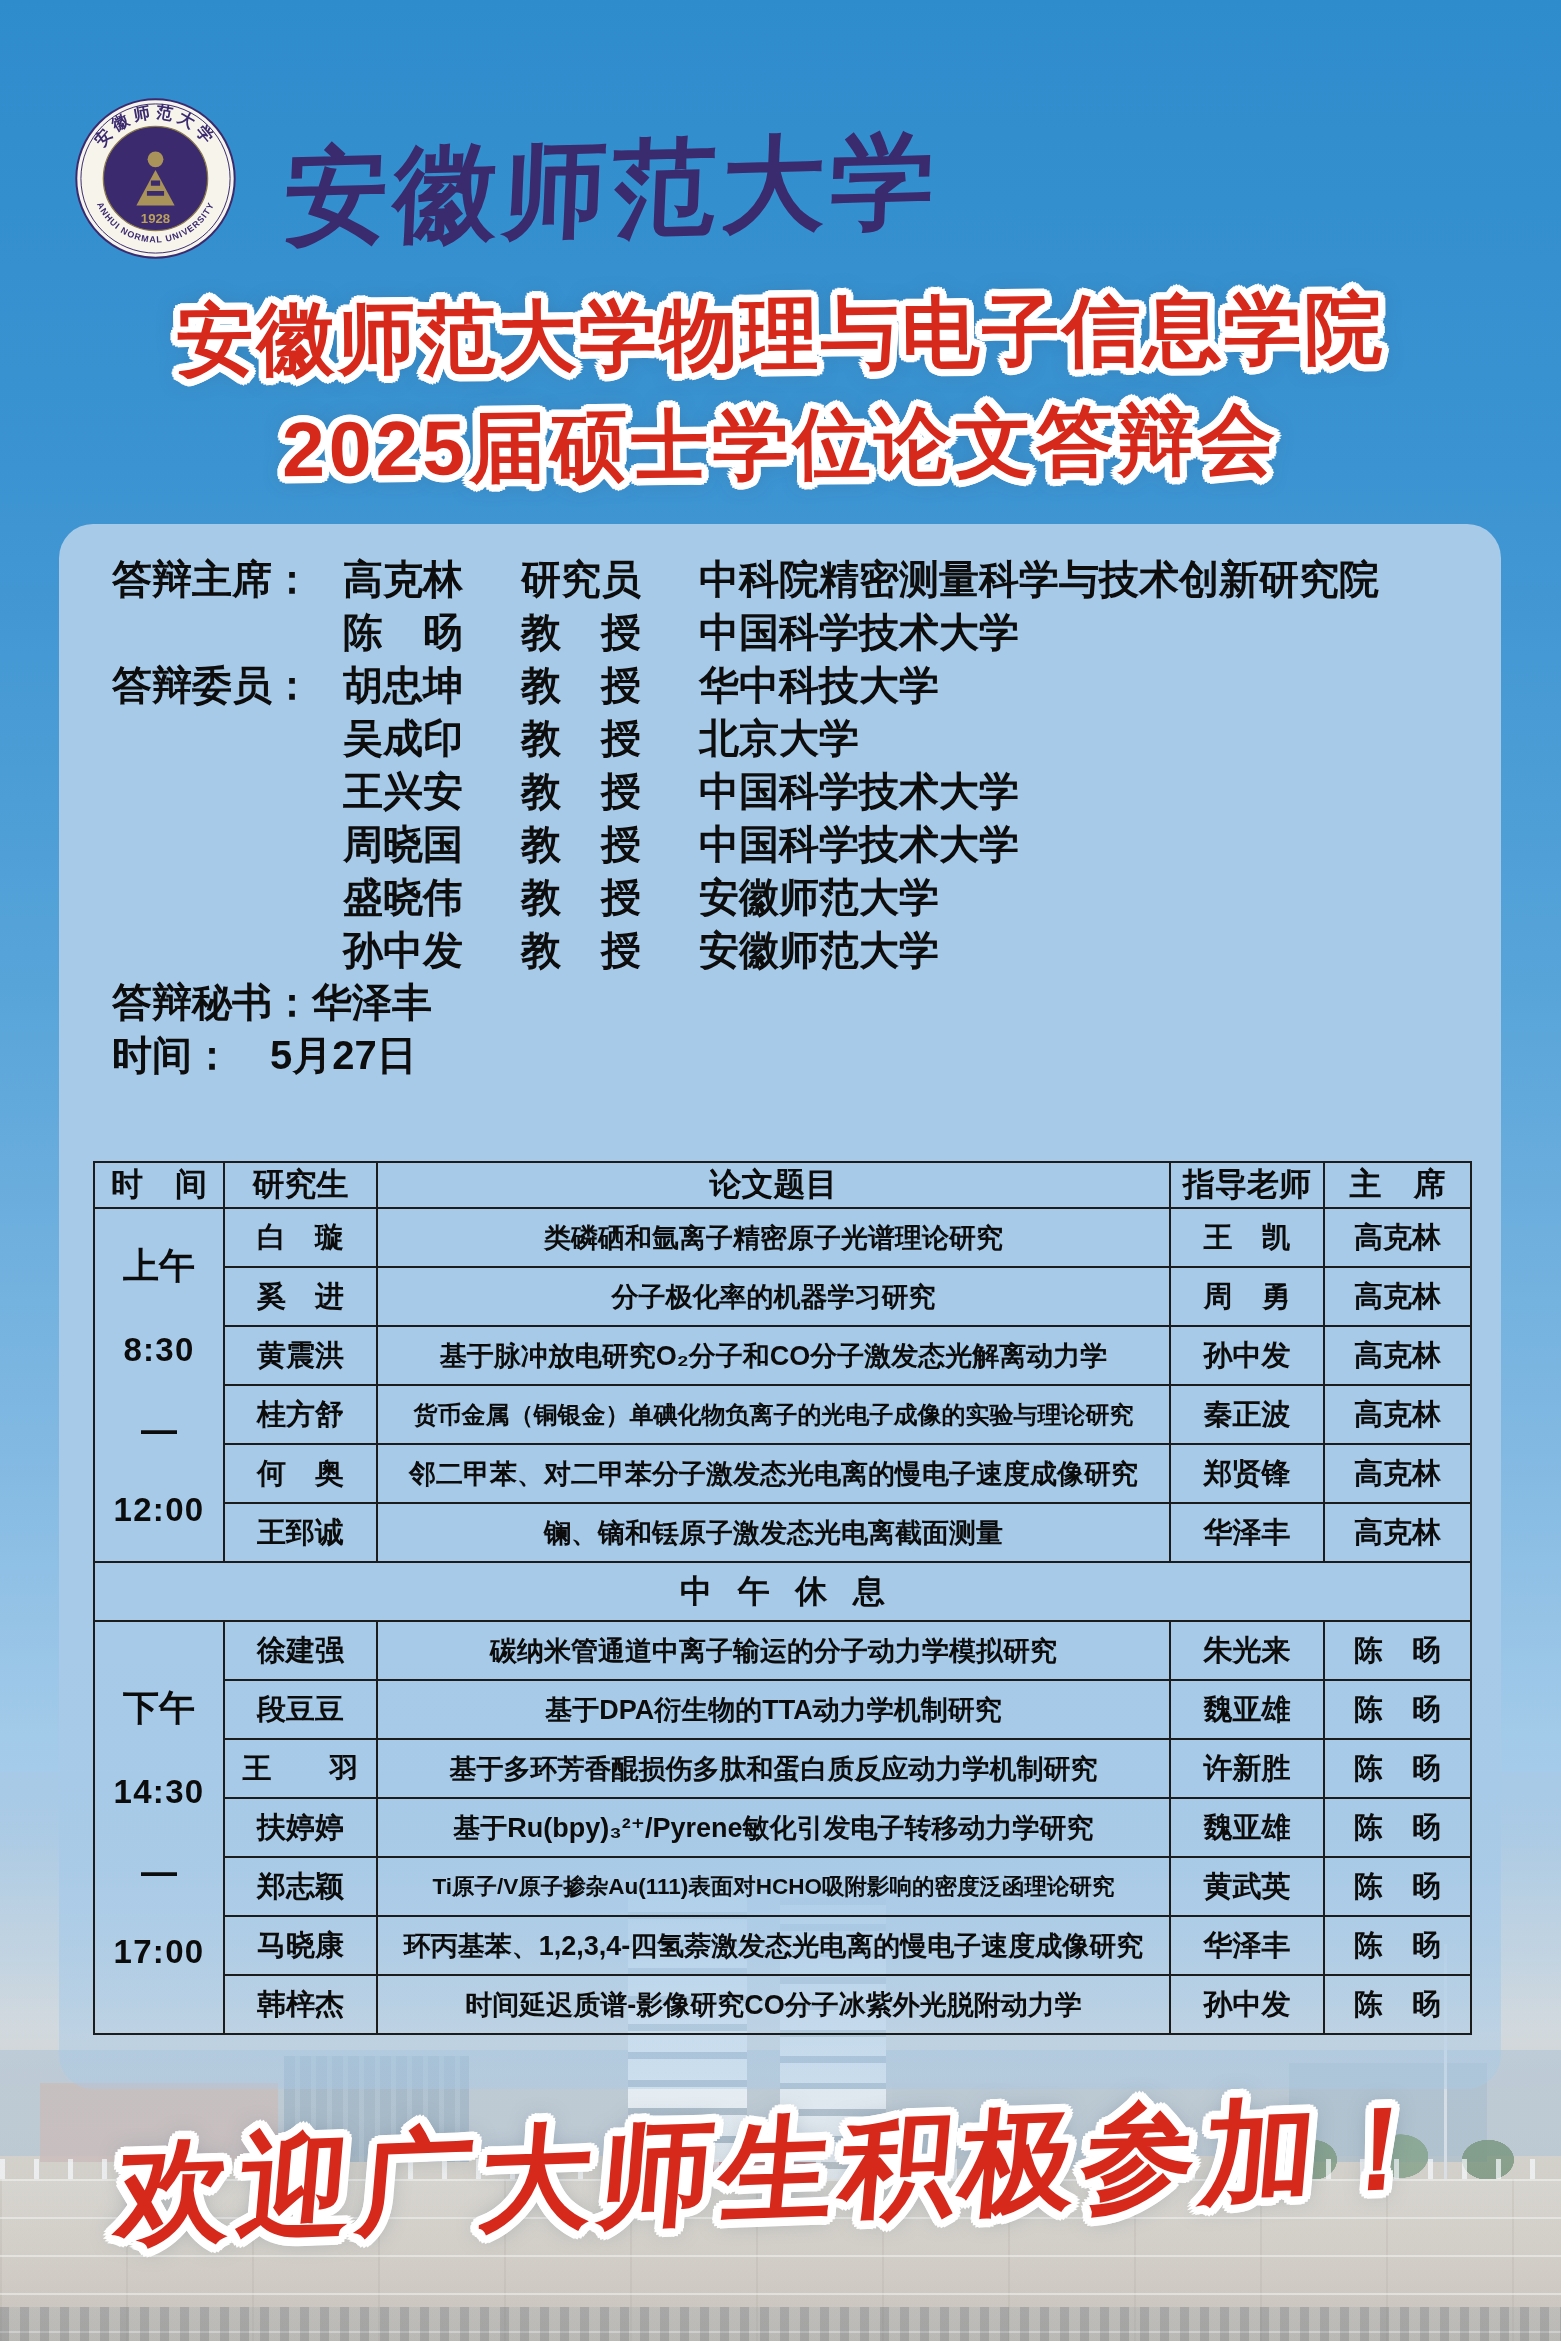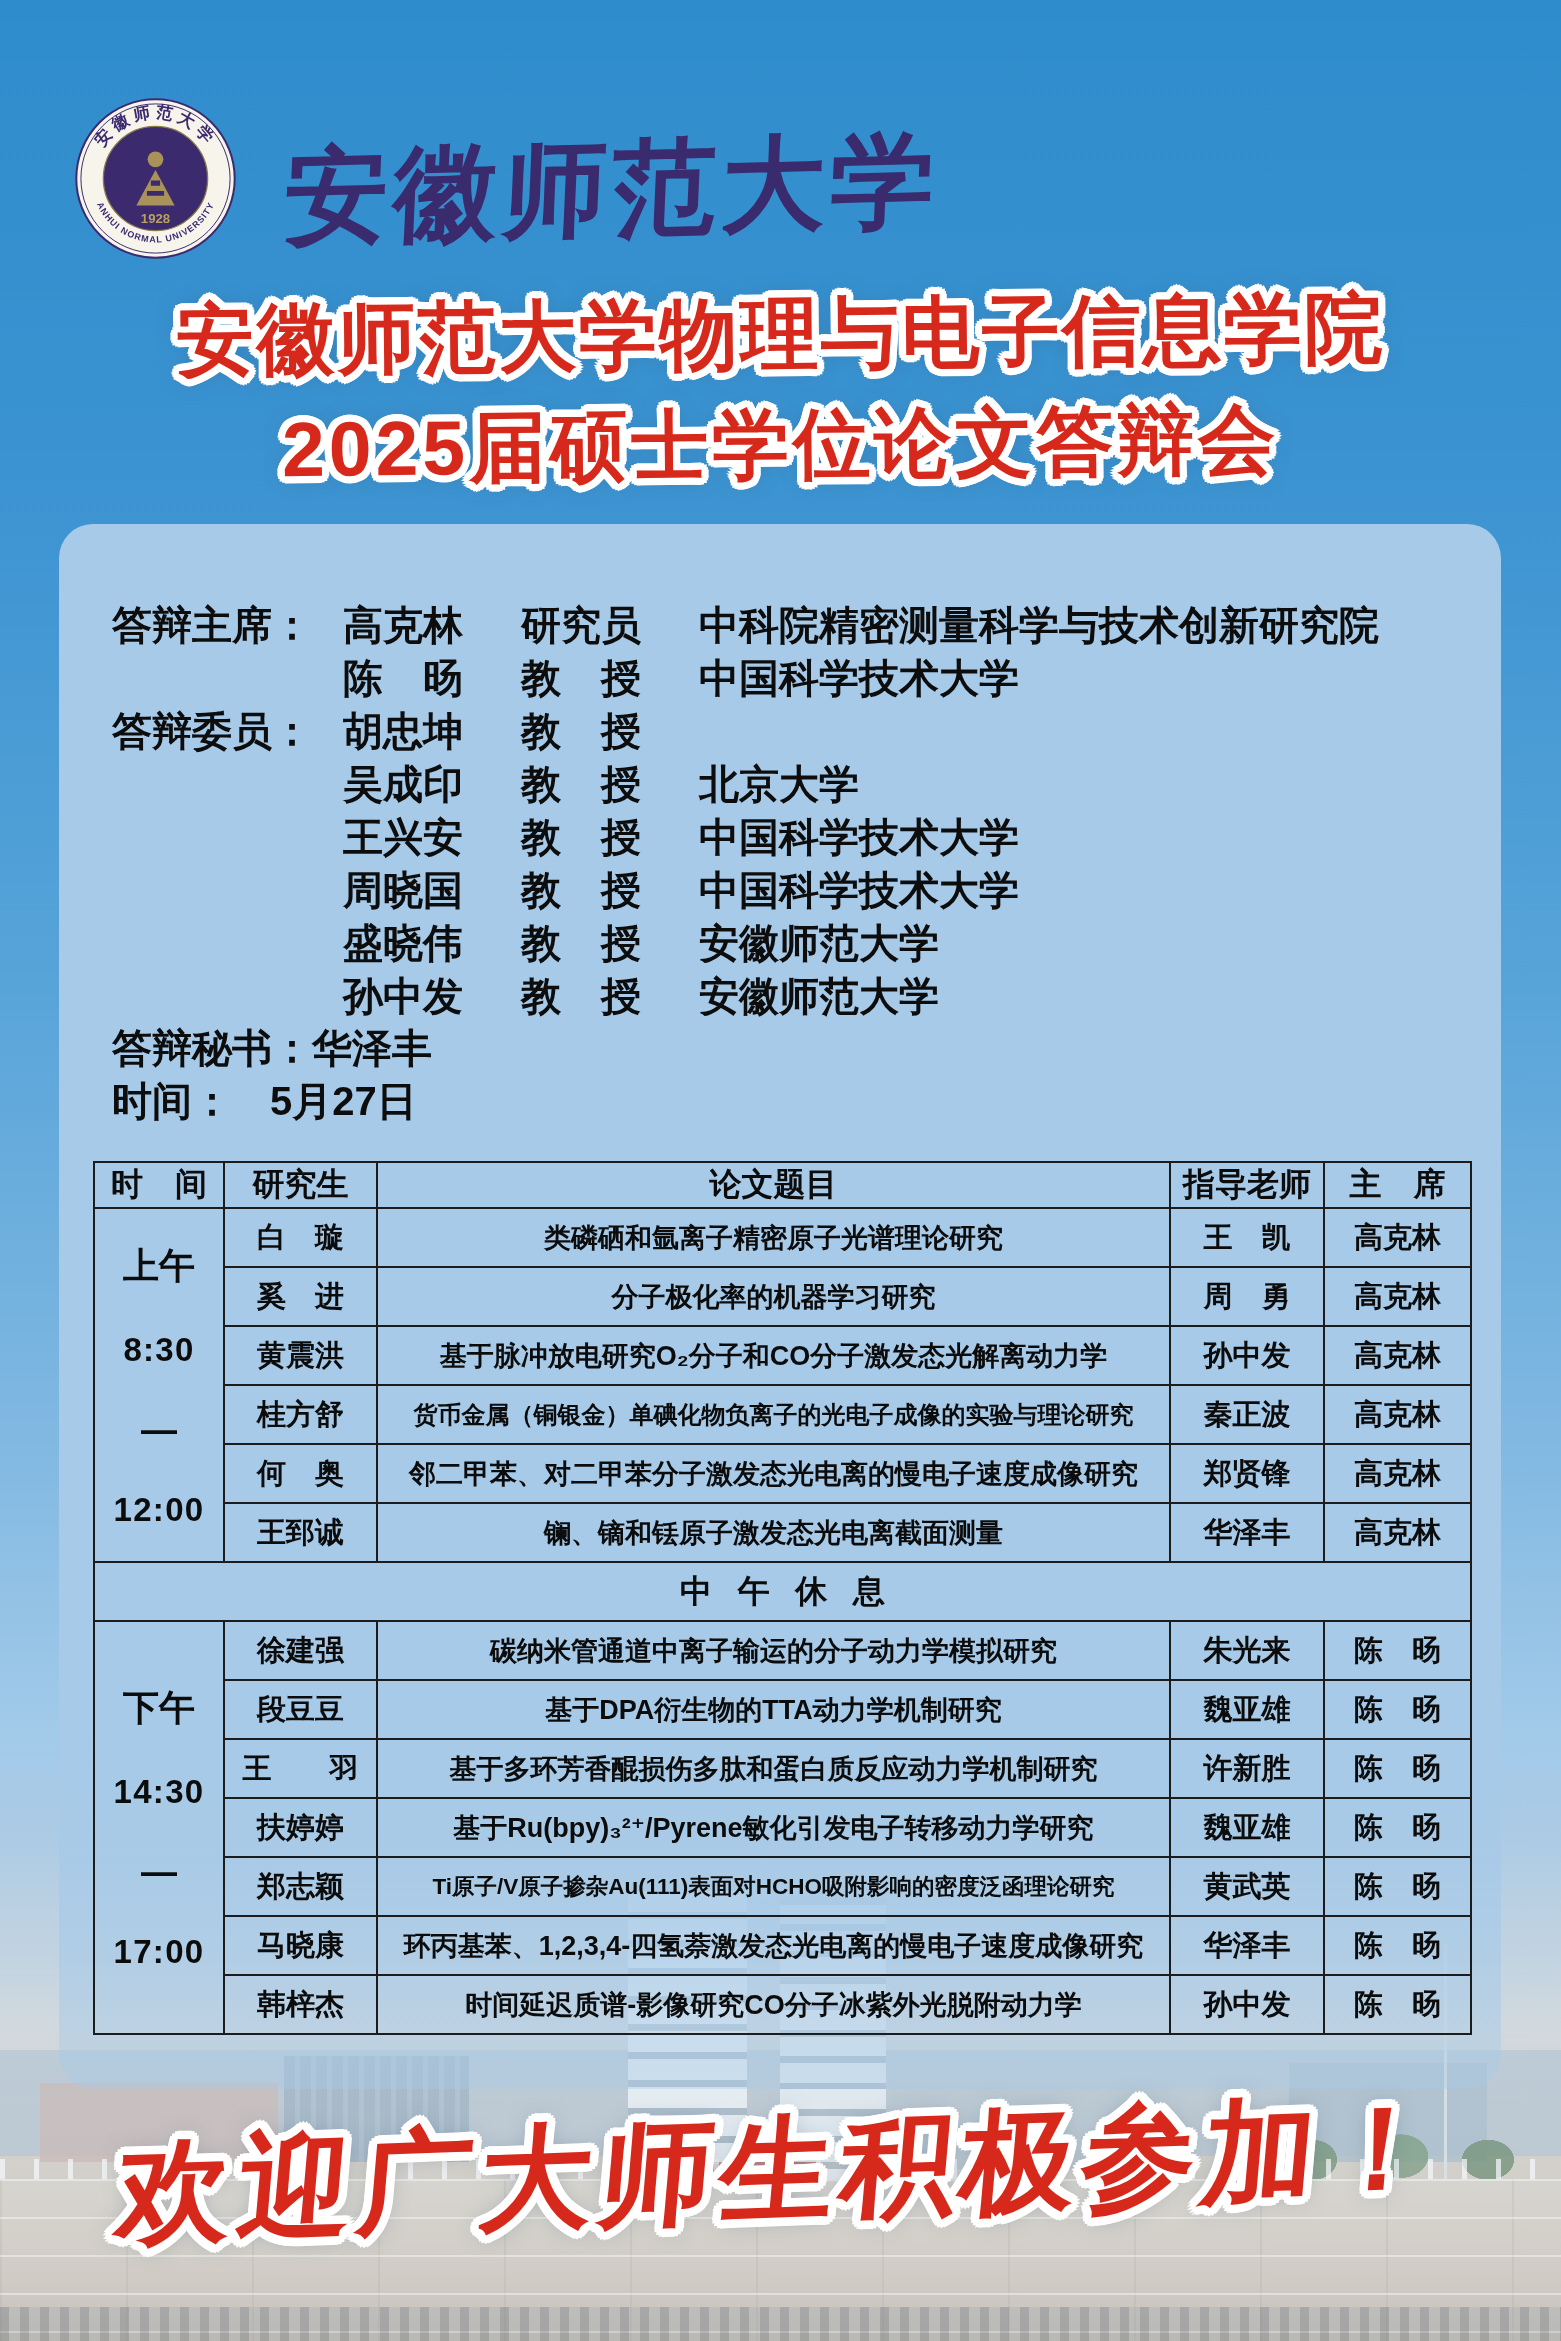--- a/index.html
+++ b/index.html
@@ -57,21 +57,21 @@
       0 0 20px rgba(60,85,115,.55);}
   .t1{top:283px;font-size:78px;letter-spacing:2.6px;transform:rotate(-.6deg);}
   .t2{top:394px;font-size:77px;letter-spacing:4px;transform:rotate(-.6deg);}
   .slogan{top:2094px;font-size:114px;letter-spacing:6.6px;transform:rotate(-2deg) skewX(-7deg);
     text-shadow:
       8.6px 0 0 #fff,8px 3.3px 0 #fff,6px 6px 0 #fff,3.3px 8px 0 #fff,0 8.6px 0 #fff,
       -3.3px 8px 0 #fff,-6px 6px 0 #fff,-8px 3.3px 0 #fff,-8.6px 0 0 #fff,-8px -3.3px 0 #fff,
       -6px -6px 0 #fff,-3.3px -8px 0 #fff,0 -8.6px 0 #fff,3.3px -8px 0 #fff,6px -6px 0 #fff,8px -3.3px 0 #fff,
       0 0 22.5px rgba(60,85,115,.5);}
   
-  .committee{position:absolute;left:112px;top:598px;width:1329px;color:#0d0d0d;font-weight:700;font-size:40px;}
+  .committee{position:absolute;left:112px;top:552px;width:1329px;color:#0d0d0d;font-weight:700;font-size:40px;}
   .c-row{display:grid;grid-template-columns:231px 178px 178px auto;height:53px;align-items:center;white-space:nowrap;}
   .c-line{height:53px;display:flex;align-items:center;white-space:nowrap;}
   .c-line .gap{margin-left:38px;}
   
   table.sched{position:absolute;left:93px;top:1161px;width:1376px;border-collapse:collapse;table-layout:fixed;
     color:#0c0c0c;font-weight:700;}
   .sched th,.sched td{border:2px solid #1c1c1c;padding:0;text-align:center;vertical-align:middle;overflow:hidden;}
   .sched thead tr{height:44px;}
   .sched tbody tr{height:59px;}
   .sched th{font-size:32px;font-weight:700;}
@@ -143,20 +143,21 @@
     <div class="c-row">
       <span></span>
       <span>陈　旸</span>
       <span>教　授</span>
       <span>中国科学技术大学</span>
     </div>
     <div class="c-row">
       <span>答辩委员：</span>
       <span>胡忠坤</span>
       <span>教　授</span>
+      <span>华中科技大学</span>
     </div>
     <div class="c-row">
       <span></span>
       <span>吴成印</span>
       <span>教　授</span>
       <span>北京大学</span>
     </div>
     <div class="c-row">
       <span></span>
       <span>王兴安</span>

